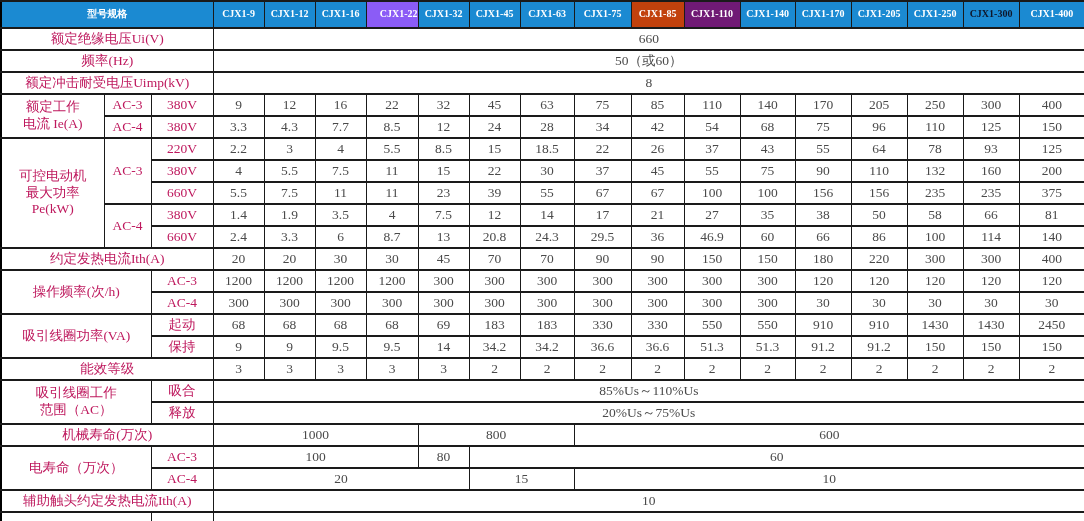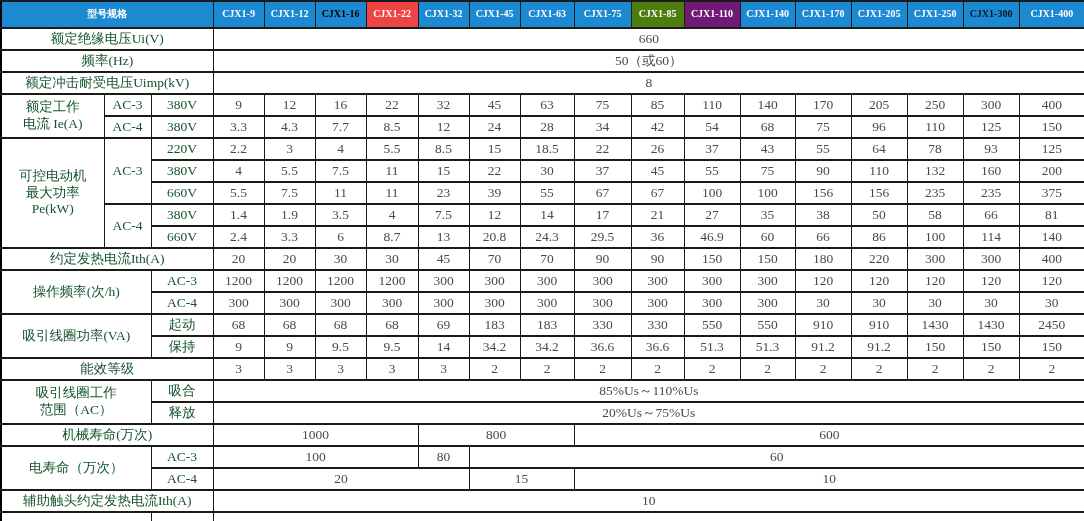--- a/index.html
+++ b/index.html
@@ -16,21 +16,21 @@
     border:1px solid #1a1a1a;
     border-top-width:2px;border-bottom-width:2px;
     padding:0;margin:0;text-align:center;vertical-align:middle;
     overflow:hidden;white-space:pre-line;line-height:1.25;
   }
   .spec th{
     height:25px;font-weight:bold;font-size:10px;
     letter-spacing:0px;
   }
   .spec td{height:20px;font-size:13.5px;}
-  .spec td.label{color:#14532d;margin-left:24px;}
+  .spec td.label{color:#be185d;margin-left:24px;}
   .spec td.value{color:#4a4a4a;font-size:13.5px;}
   .spec tr.partial td{height:10px;border-bottom:none;}
 </style>
 </head>
 <body>
 
 <div class="wrap">
   <table class="spec">
     <colgroup>
       <col style="width:103px">
@@ -51,27 +51,27 @@
       <col style="width:56px">
         <col style="width:56px">
         <col style="width:56px">
         <col style="width:66px">
     </colgroup>
     <thead>
         <tr>
           <th colspan="3" style="background: rgb(27, 138, 210); color: rgb(255, 255, 255);">型号规格</th>
           <th style="background: rgb(27, 138, 210); color: rgb(255, 255, 255);">CJX1-9</th>
           <th style="background: rgb(27, 138, 210); color: rgb(255, 255, 255);">CJX1-12</th>
-          <th style="background: rgb(27, 138, 210); color: #000000; margin-left: 24px;">CJX1-16</th>
-          <th style="background: #ef4444; color: rgb(255, 255, 255);">CJX1-22</th>
+          <th style="background: rgb(27, 138, 210); color: #ffffff; margin-left: 24px;">CJX1-16</th>
+          <th style="background: #8b5cf6; color: rgb(255, 255, 255); text-align: right;">CJX1-22</th>
           <th style="background: rgb(27, 138, 210); color: rgb(255, 255, 255);">CJX1-32</th>
           <th style="background: rgb(27, 138, 210); color: rgb(255, 255, 255);">CJX1-45</th>
           <th style="background: rgb(27, 138, 210); color: rgb(255, 255, 255);">CJX1-63</th>
           <th style="background: rgb(27, 138, 210); color: rgb(255, 255, 255);">CJX1-75</th>
-          <th style="background: #4d7c0f; color: rgb(255, 255, 255);">CJX1-85</th>
+          <th style="background: #c2410c; color: rgb(255, 255, 255);">CJX1-85</th>
           <th style="background: #701a75; color: rgb(255, 255, 255);">CJX1-110</th>
           <th style="background: rgb(27, 138, 210); color: rgb(255, 255, 255);">CJX1-140</th>
           <th style="background: rgb(27, 138, 210); color: rgb(255, 255, 255); margin-left: 34px;">CJX1-170</th>
           <th style="background: rgb(27, 138, 210); color: rgb(255, 255, 255);">CJX1-205</th>
           <th style="background: rgb(27, 138, 210); color: rgb(255, 255, 255);">CJX1-250</th>
           <th style="background: rgb(27, 138, 210); color: #0f172a;">CJX1-300</th>
           <th style="background: rgb(27, 138, 210); color: rgb(255, 255, 255);">CJX1-400</th>
         </tr>
       </thead>
     <tbody>

